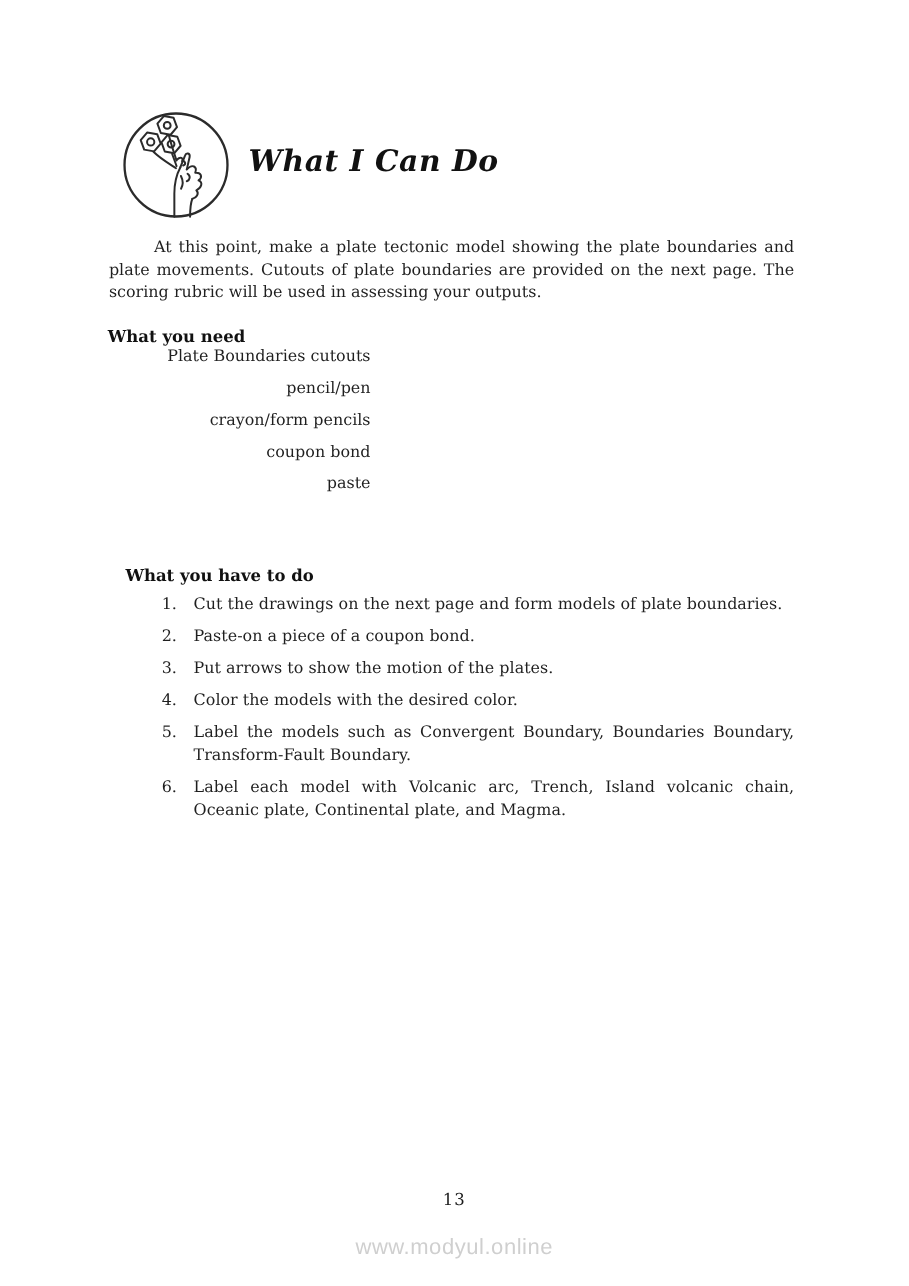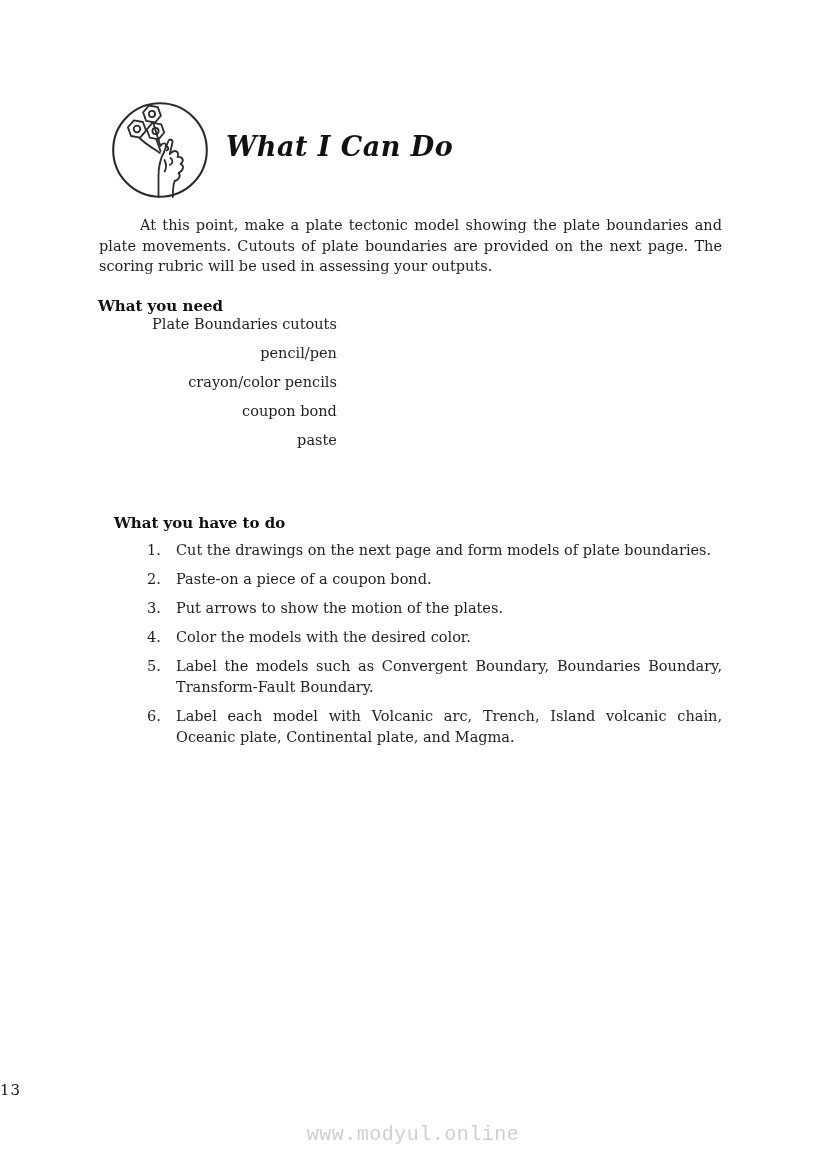--- a/index.html
+++ b/index.html
@@ -93,32 +93,32 @@
   .step { display: flex; line-height: 21px; margin-bottom: 8px; }
   .step .num { flex: 0 0 29px; width: 29px; }
   .step .txt { flex: 1; text-align: justify; }
 
   
   .page-number {
     position: absolute;
     left: 0;
     top: 1081px;
     width: 826px;
-    text-align: left;
+    text-align: center;
     font-size: 15px;
     letter-spacing: 1px;
     color: #1b1b1b;
   }
   .watermark {
     position: absolute;
     left: 0;
     top: 1123px;
     width: 826px;
     text-align: center;
-    font-family: Liberation Mono, monospace;
+    font-family: Liberation Sans, sans-serif;
     font-size: 20px;
     letter-spacing: 0.5px;
   }
 </style>
 </head>
 <body>
 
 <div class="page">
 
   <div class="icon-wrap">
@@ -149,21 +149,21 @@
   </div>
 
   <h1 class="title">What I Can Do</h1>
 
   <p class="intro">At this point, make a plate tectonic model showing the plate boundaries and plate movements. Cutouts of plate boundaries are provided on the next page. The scoring rubric will be used in assessing your outputs.</p>
 
   <h2 class="h-need">What you need</h2>
   <ul class="need-list">
     <li>Plate Boundaries cutouts</li>
     <li>pencil/pen</li>
-    <li>crayon/color pencils</li>
+    <li>crayon/form pencils</li>
     <li>coupon bond</li>
     <li>paste</li>
   </ul>
 
   <h2 class="h-do">What you have to do</h2>
   <ol class="steps">
     <li class="step">
       <span class="num">1.</span>
       <span class="txt">Cut the drawings on the next page and form models of plate boundaries.</span>
     </li>

